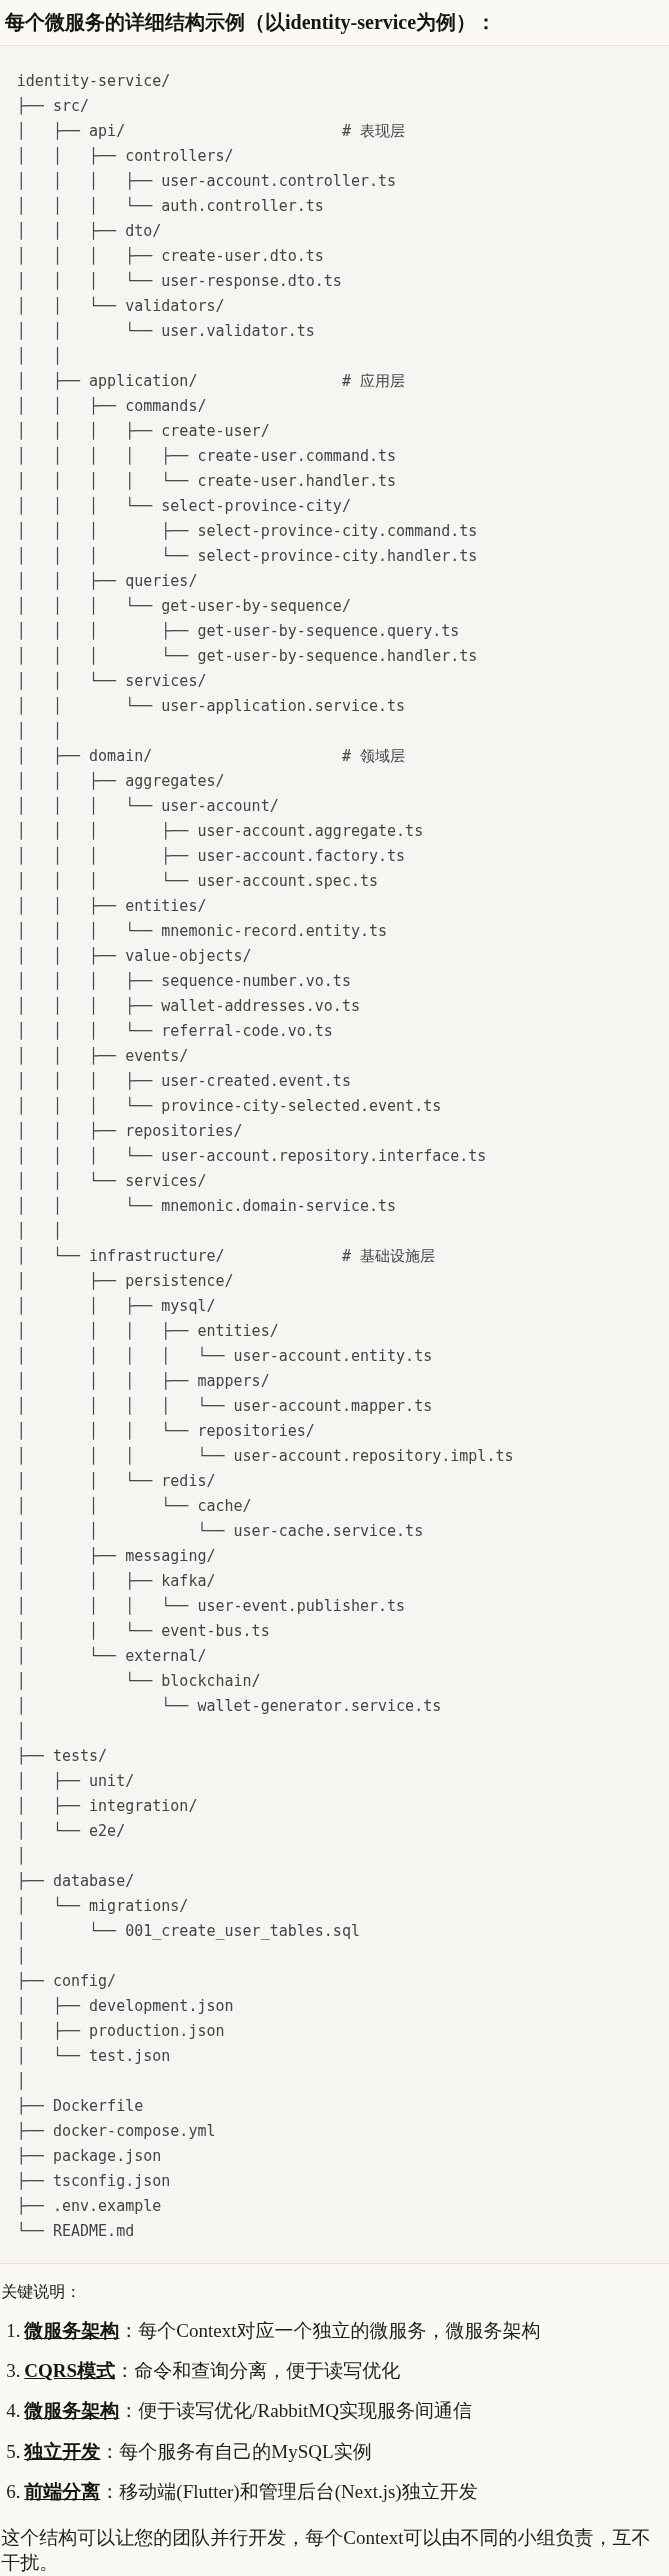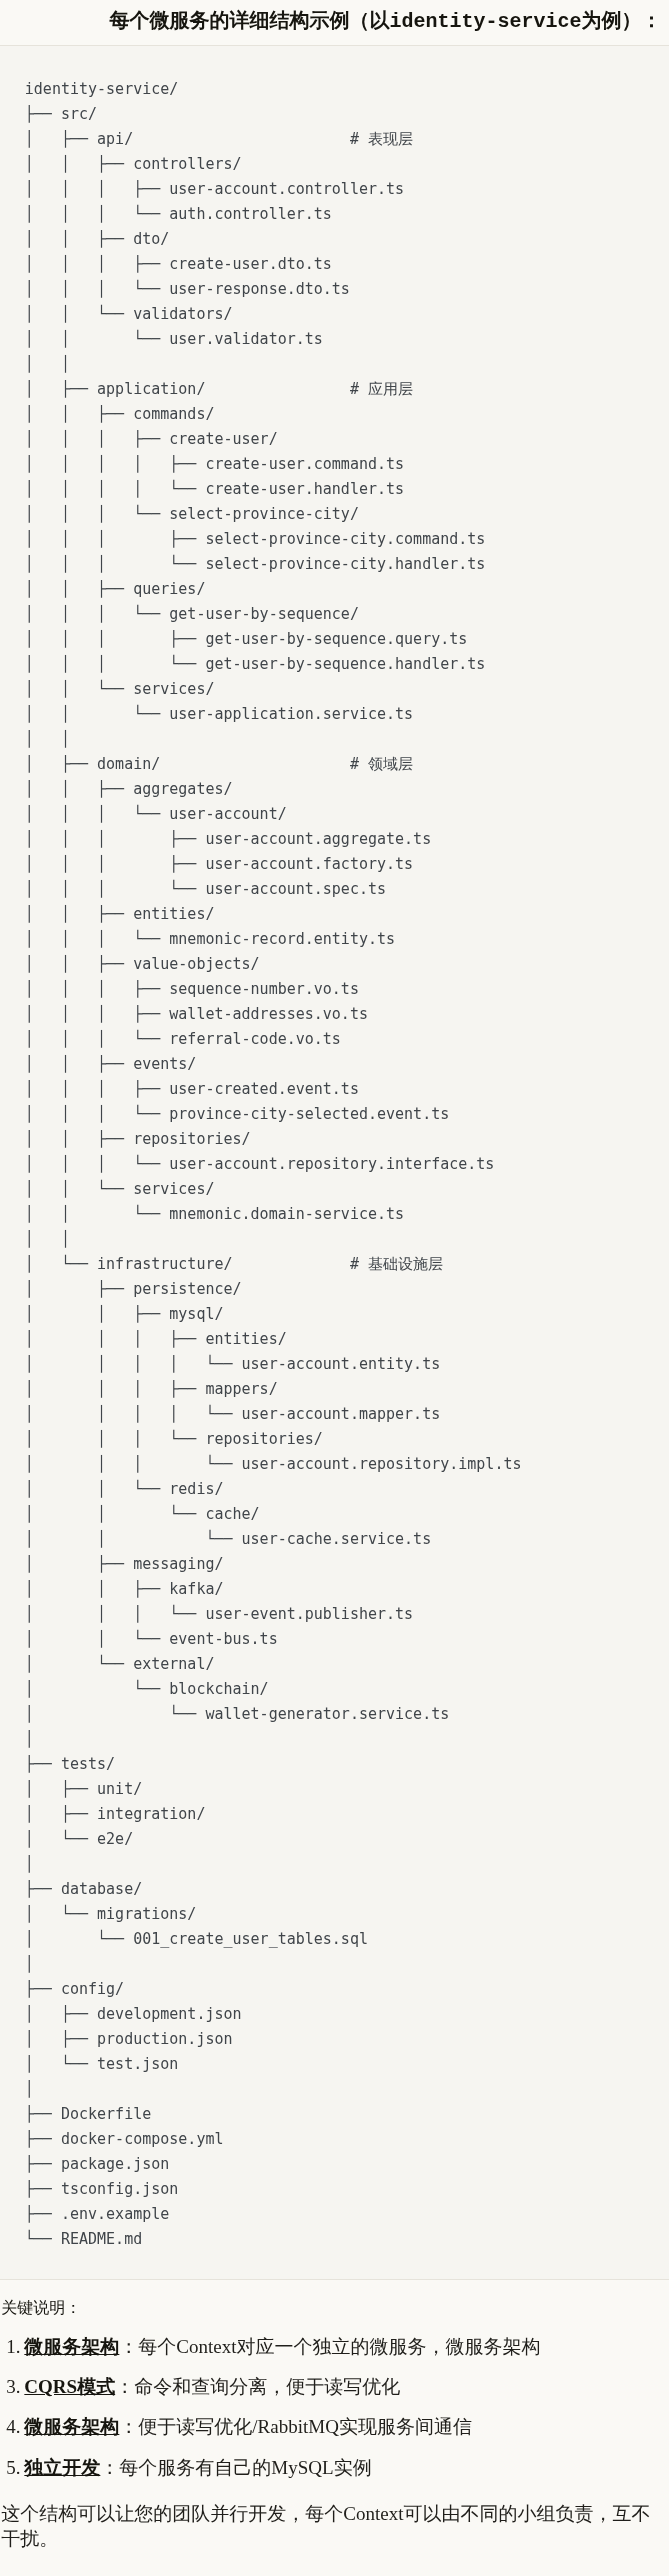--- a/index.html
+++ b/index.html
@@ -10,36 +10,35 @@
     color: #21201C;
   }
   .page {
     width: 669px;
     min-height: 2576px;
     box-sizing: border-box;
     background: #FAF9F5;
     overflow: hidden;
   }
   .title {
-    font-family: Liberation Mono, monospace;
+    font-family: Liberation Serif, serif;
     font-weight: 700;
     font-size: 20px;
     line-height: 1.3;
     color: #16150F;
     margin: 8.8px 7.5px 10px 5px;
-    text-align: right;
   }
   .codeblock {
     background: #F6F5F1;
     border-top: 0.6px solid #E6E3DB;
     border-bottom: 0.6px solid #E6E3DB;
     padding: 15px 6.3px 11.3px 8.8px;
   }
   .tree {
-    margin: 16px;
+    margin: 8px;
     font-family: "DejaVu Sans Mono", "Liberation Mono", monospace;
     font-size: 15px;
     line-height: 25px;
     color: #40454A;
     white-space: pre;
   }
   .notes {
     font-family: "Liberation Serif", serif;
     color: #201F1B;
     margin: 17.5px 6.3px 0 1.3px;
@@ -174,18 +173,19 @@
 
     <p class="note-item"><span class="note-num">1.</span><span class="note-term">微服务架构</span><span class="note-desc">：每个Context对应一个独立的微服务，微服务架构</span></p>
 
 
     <p class="note-item"><span class="note-num">3.</span><span class="note-term">CQRS模式</span><span class="note-desc">：命令和查询分离，便于读写优化</span></p>
 
     <p class="note-item"><span class="note-num">4.</span><span class="note-term">微服务架构</span><span class="note-desc">：便于读写优化/RabbitMQ实现服务间通信</span></p>
 
     <p class="note-item"><span class="note-num">5.</span><span class="note-term">独立开发</span><span class="note-desc">：每个服务有自己的MySQL实例</span></p>
 
+    <p class="note-item"><span class="note-num">6.</span><span class="note-term">前端分离</span><span class="note-desc">：移动端(Flutter)和管理后台(Next.js)独立开发</span></p>
 
     <p class="closing">这个结构可以让您的团队并行开发，每个Context可以由不同的小组负责，互不干扰。</p>
   </section>
 
 </div>
 
 
 </body></html>

